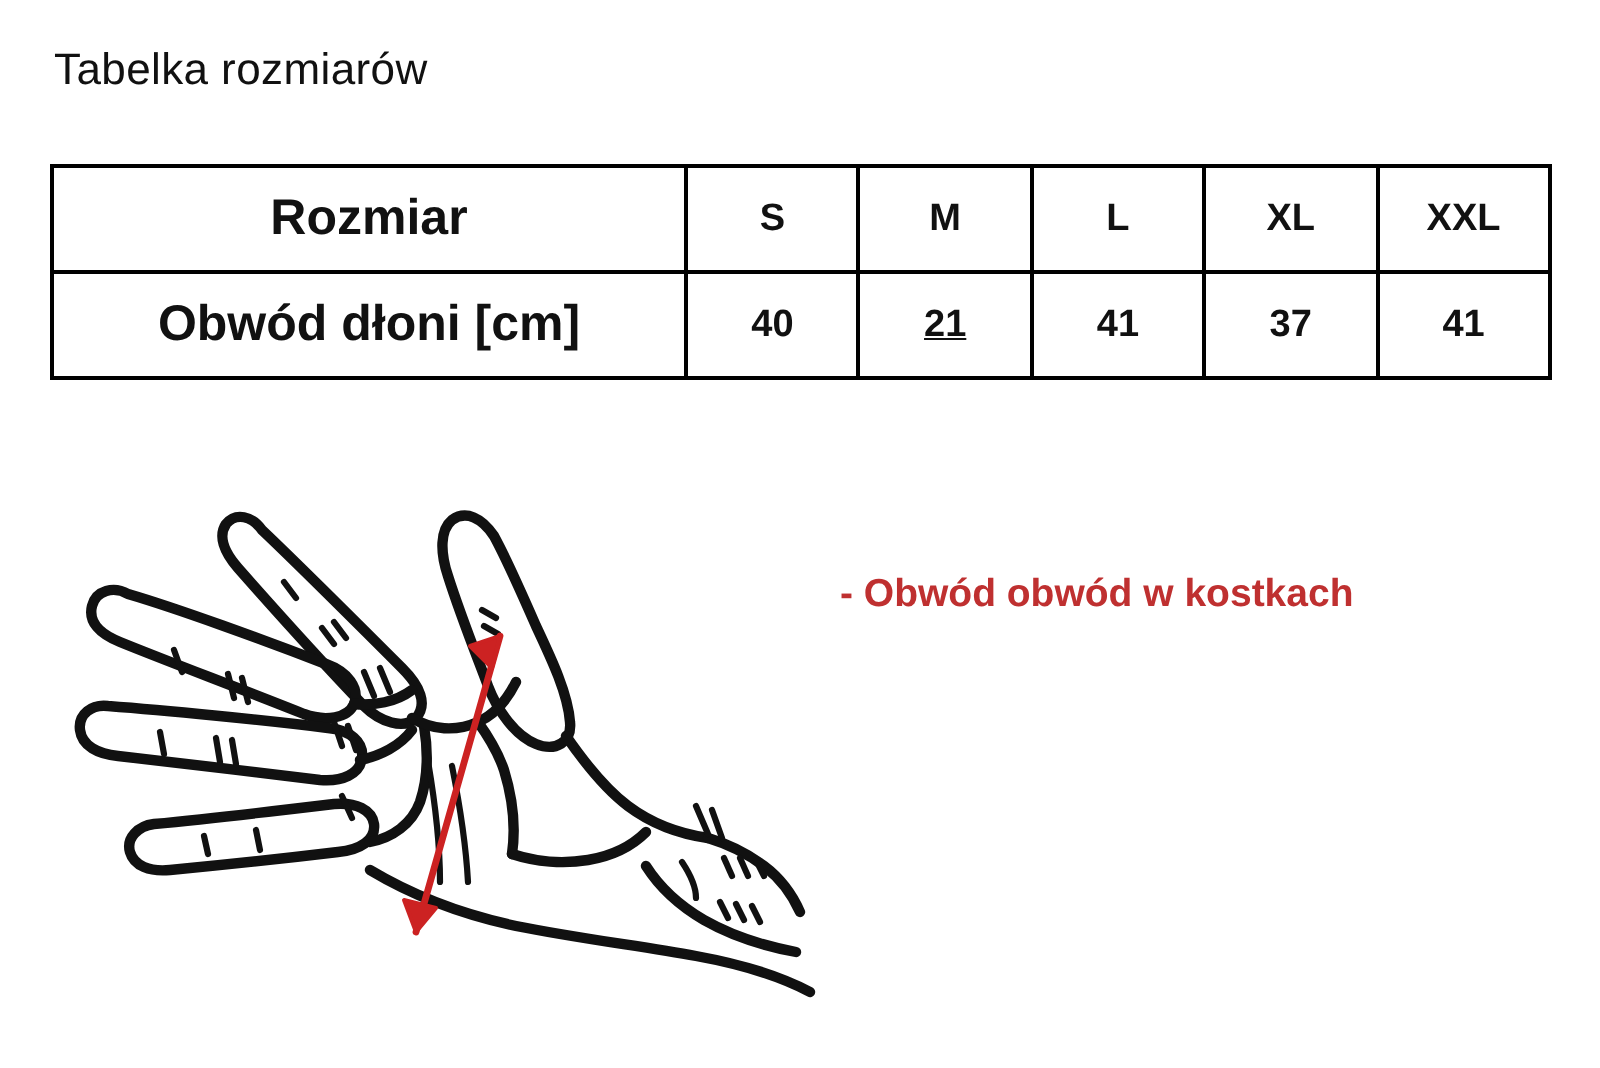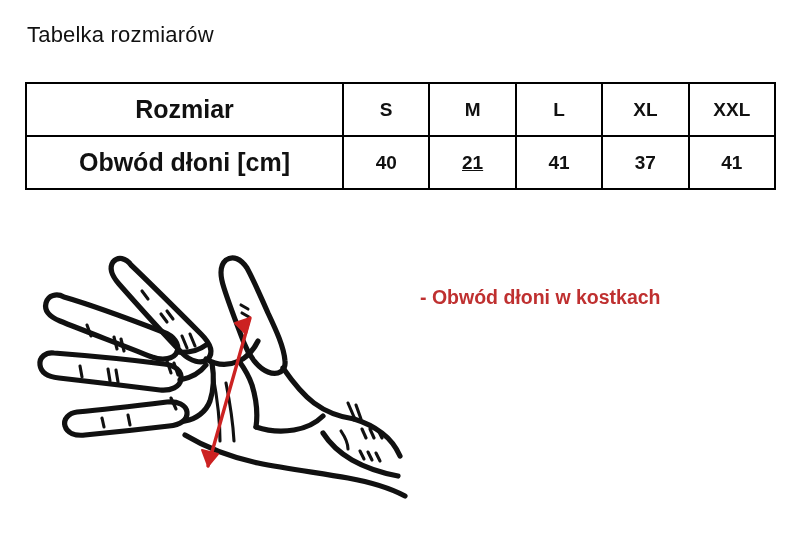--- a/index.html
+++ b/index.html
@@ -235,16 +235,16 @@
         <line x1="220" y1="83" x2="178" y2="231" stroke="#cc2222" stroke-width="3.4" stroke-linecap="round"></line>
 
         <path d="M220,83 L205,88 L216,99 Z" fill="#cc2222" stroke="#cc2222" stroke-width="2" stroke-linejoin="round"></path>
 
         <path d="M178,231 L172,215 L188,219 Z" fill="#cc2222" stroke="#cc2222" stroke-width="2" stroke-linejoin="round"></path>
       </g>
     </svg>
   </div>
 
   <div id="annotation" style="color: rgb(191, 48, 48);">
-    <div>- Obwód dłoni w kostkach</div>
+    <div>- Obwód obwód w kostkach</div>
   </div>
 
 </div>
 
 </body></html>

